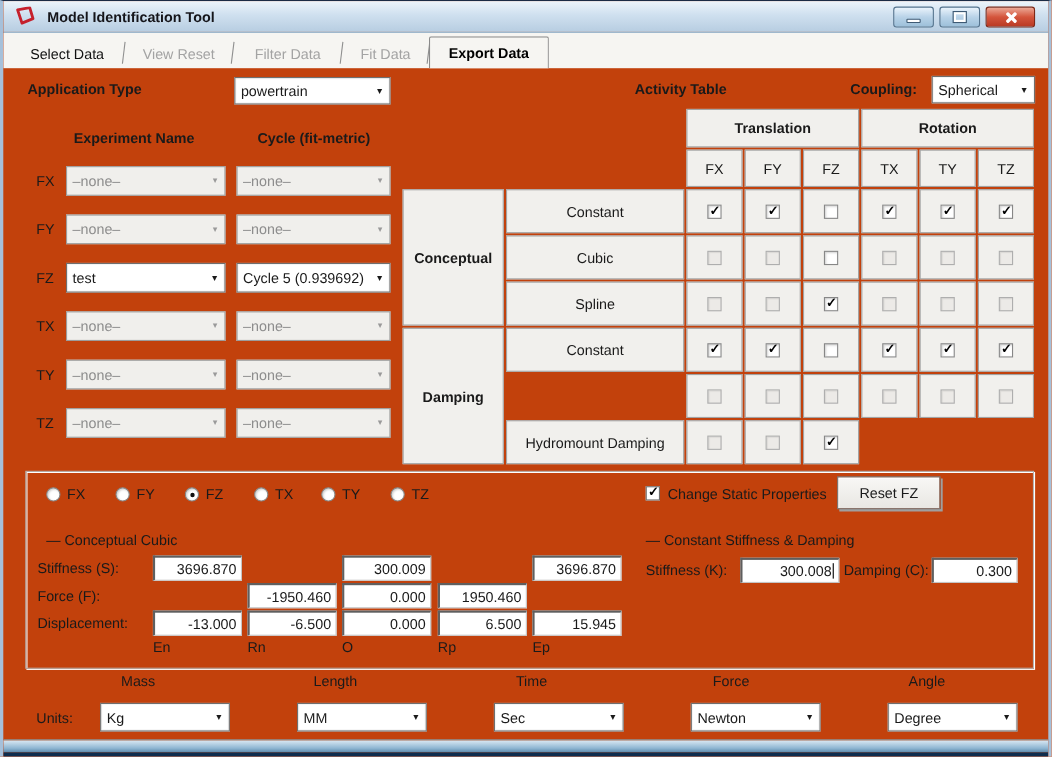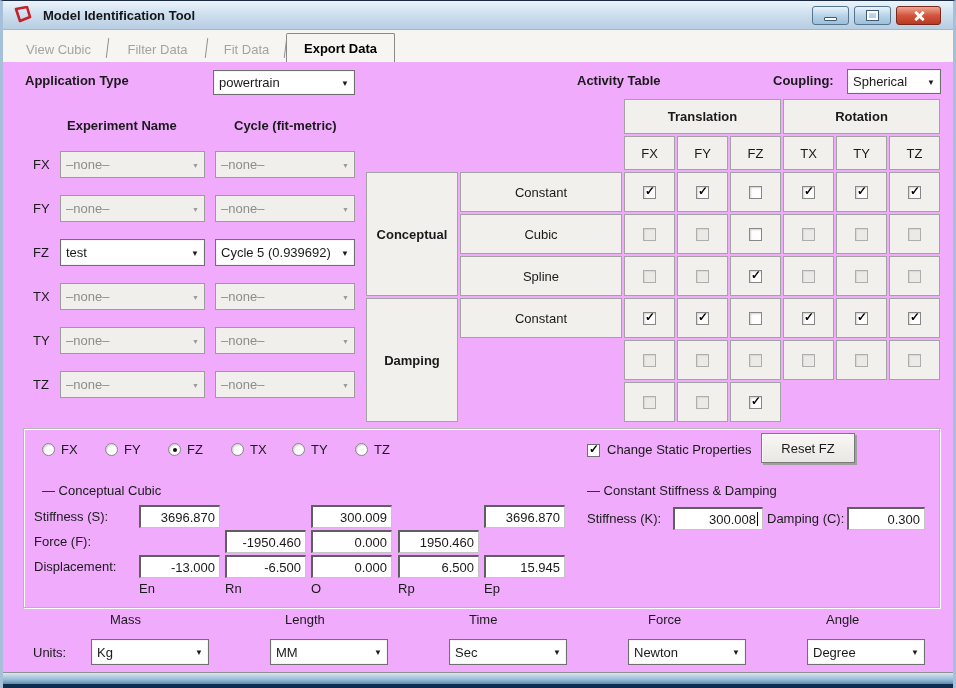--- a/index.html
+++ b/index.html
@@ -1,18 +1,18 @@
 <!DOCTYPE html>
 <html><head>
 <meta charset="utf-8">
 <style>
 *{margin:0;padding:0;box-sizing:border-box}
 html,body{width:956px;height:688px}
 body{font-family:"Liberation Sans",sans-serif;font-size:13px;color:#1a1a1a;background:#fff}
-.window{width:956px;height:688px;border-top:1px solid #1b2b45;border-left:3px solid #a6c0da;border-right:3px solid #a6c0da;background:#f0abfc;position:relative;overflow:hidden}
+.window{width:956px;height:688px;border-top:1px solid #1b2b45;border-left:3px solid #a6c0da;border-right:3px solid #a6c0da;background:#c2410c;position:relative;overflow:hidden}
 .titlebar{height:29px;background:linear-gradient(#ecf4fb,#cfe0ef 45%,#b7cde1);display:flex;align-items:center;padding-left:10px;border-bottom:1px solid #9fb8cd;position:relative}
 .app-icon{width:22px;height:19px;margin-right:8px;display:flex;align-items:center}
 .title{font-weight:bold;font-size:13px;color:#15151a}
 .winbtns{position:absolute;right:12px;top:5px;display:flex;gap:5px}
 .winbtn{height:19px;border-radius:3px;display:flex;align-items:center;justify-content:center;cursor:default}
 .winbtn.min,.winbtn.max{width:37px;background:linear-gradient(#eaf3fb,#b9d3e8 50%,#9dc0da);border:1px solid #55748e}
 .winbtn.close{width:45px;background:linear-gradient(#eba896,#d4553c 50%,#b93a24);border:1px solid #7d2817}
 .glyph-min{width:13px;height:4px;background:#fff;border:1px solid #3e5a74;border-radius:1px;margin-top:7px}
 .glyph-max{width:11px;height:9px;border:2px solid #fff;outline:1px solid #3e5a74;background:transparent}
 .glyph-x{position:relative;width:12px;height:12px}
@@ -37,21 +37,21 @@
 .atable{position:absolute;left:363px;top:37px;display:grid;grid-template-columns:92px 162px repeat(6,51px);grid-template-rows:35px 34px repeat(6,40px);gap:2px}
 .tcell{border:1px solid #a3a3a3;background:#f1f0ed;display:flex;align-items:center;justify-content:center;font-size:13px}
 .hgroup,.gcell{font-weight:bold}
 .acell .cb{width:13px;height:13px;background:#fff;border:1px solid #878787;box-shadow:inset 1px 1px 2px rgba(0,0,0,.18);position:relative}
 .acell.checked .cb::after{content:"✓";position:absolute;left:1px;top:-3px;font-size:12px;font-weight:bold;color:#000}
 .acell.disabled .cb{background:#eceae7;border-color:#aeaeae;box-shadow:inset 1px 1px 1px rgba(0,0,0,.08)}
 .gbox{position:absolute;left:20px;top:366px;width:917px;height:180px;border:1px solid #b5b5b5;box-shadow:inset 1px 1px 0 #fff,1px 1px 0 #fff}
 .ritem{position:absolute;top:13px;display:flex;align-items:center;gap:6px}
 .radio{width:13px;height:13px;border-radius:50%;background:#fff;border:1px solid #878787;box-shadow:inset 1px 1px 2px rgba(0,0,0,.2);position:relative}
 .radio.selected::after{content:"";position:absolute;left:3.5px;top:3.5px;width:4.5px;height:4.5px;border-radius:50%;background:#111}
-.citem{position:absolute;left:563px;top:13px;display:flex;align-items:flex-end;gap:7px}
+.citem{position:absolute;left:563px;top:13px;display:flex;align-items:flex-start;gap:7px}
 .cb2{width:13px;height:13px;background:#fff;border:1px solid #6f6f6f;position:relative}
 .cb2.checked::after{content:"✓";position:absolute;left:1px;top:-3px;font-size:12px;font-weight:bold;color:#000}
 .btn{position:absolute;left:737px;top:4px;width:94px;height:30px;background:linear-gradient(#f8f7f5,#e9e7e3);border:1px solid #7a7a7a;box-shadow:inset 1px 1px 0 #fff,2px 2px 0 #9f9f9f;display:flex;align-items:center;justify-content:center}
 .gtitle{position:absolute;white-space:nowrap}
 .field{position:absolute;height:23px;background:#fff;border:1px solid #c4c4c4;border-top:2px solid #5f5f5f;border-left:2px solid #5f5f5f;display:flex;align-items:center;justify-content:flex-end;padding-right:4px}
 .caret{width:1px;height:14px;background:#000;margin-left:1px}
 .collabel{position:absolute;width:80px;}
 .bottom-edge{height:16px;border-top:1px solid #8f8f8f;background:linear-gradient(#dae8f3,#8fb6d2 65%,#5d89ab);border-bottom:4px solid #0e2d4e}
 </style>
 </head>
@@ -73,22 +73,25 @@
       <div class="winbtn max">
           <div class="glyph-max"></div>
         </div>
       <div class="winbtn close">
           <div class="glyph-x"></div>
         </div>
     </div>
   </div>
 
   <div class="tabbar">
+    <div class="tab enabled" style="width:104px">
+        <span>Select Data</span>
+      </div>
     <div class="tab disabled" style="width:99px">
-        <span>View Cubic</span>
+        <span>View Reset</span>
       </div>
     <div class="tab disabled" style="width:99px">
         <span>Filter Data</span>
       </div>
     <div class="tab disabled" style="width:79px">
         <span>Fit Data</span>
       </div>
     <div class="tab active">
         <span>Export Data</span>
       </div>
@@ -283,20 +286,21 @@
       <div class="tcell acell disabled" style="grid-row:7;grid-column:6">
           <span class="cb"></span>
         </div>
       <div class="tcell acell disabled" style="grid-row:7;grid-column:7">
           <span class="cb"></span>
         </div>
       <div class="tcell acell disabled" style="grid-row:7;grid-column:8">
           <span class="cb"></span>
         </div>
 
+      <div class="tcell" style="grid-row:8;grid-column:2">Hydromount Damping</div>
       <div class="tcell acell disabled" style="grid-row:8;grid-column:3">
           <span class="cb"></span>
         </div>
       <div class="tcell acell disabled" style="grid-row:8;grid-column:4">
           <span class="cb"></span>
         </div>
       <div class="tcell acell checked" style="grid-row:8;grid-column:5">
           <span class="cb"></span>
         </div>
     </div>

